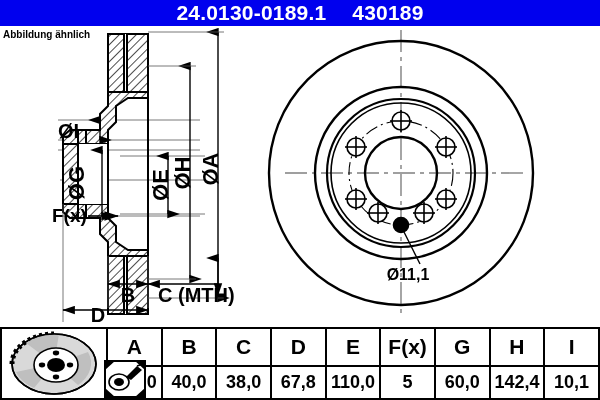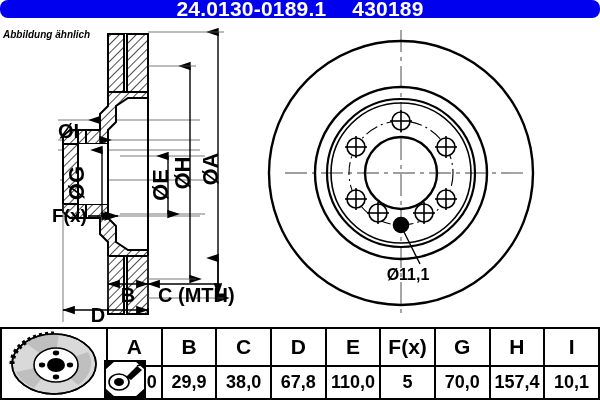--- a/index.html
+++ b/index.html
@@ -5,33 +5,33 @@
   html,body{margin:0;padding:0;}
   body{
     width:600px;height:400px;
     background:#ffffff;
     font-family:"Liberation Sans",sans-serif;
     overflow:hidden;
     position:relative;
   }
   
   #header{
-    position:absolute;left:0;top:0;width:600px;height:18px;
+    position:absolute;left:0;top:0;width:600px;height:26px;
     background:#0000ee;
-    display:flex;align-items:center;justify-content:center;border-radius:8px;
+    display:flex;align-items:center;justify-content:center;
   }
   #header .htitle{
     color:#ffffff;font-size:21px;font-weight:bold;letter-spacing:.2px;
     white-space:nowrap;
   }
   #header .hgap{display:inline-block;width:26px;}
   
   #illus-note{
     position:absolute;left:3px;top:29px;
-    font-size:10px;font-weight:bold;line-height:11.5px;color:#000;font-style:italic;
+    font-size:10px;font-weight:bold;line-height:11.5px;color:#000;
   }
   
   #drawing{position:absolute;left:0;top:26px;width:600px;height:337px;}
   #drawing svg{display:block;}
   
   #bottom{
     position:absolute;left:0;top:327px;width:600px;height:73px;
     box-sizing:border-box;
   }
   #bottom table{
@@ -282,27 +282,27 @@
     <td class="hdr">C</td>
     <td class="hdr">D</td>
     <td class="hdr">E</td>
     <td class="hdr fx-cell">F(x)</td>
     <td class="hdr">G</td>
     <td class="hdr">H</td>
     <td class="hdr">I</td>
   </tr>
   <tr>
     <td class="val">345,0</td>
-    <td class="val">29,9</td>
+    <td class="val">40,0</td>
     <td class="val">38,0</td>
     <td class="val">67,8</td>
     <td class="val">110,0</td>
     <td class="val">5</td>
-    <td class="val">70,0</td>
-    <td class="val">157,4</td>
+    <td class="val">60,0</td>
+    <td class="val">142,4</td>
     <td class="val">10,1</td>
   </tr>
 </tbody>
     </table>
 
 <svg width="42" height="38" viewBox="0 0 42 38" style="position:absolute;left:104px;top:33px;">
   <rect x="1" y="1" width="40" height="36" fill="#fff" stroke="#000" stroke-width="2"></rect>
   <path d="M1 1 L11 1 L1 10 Z" fill="#000"></path>
   <path d="M41 1 L31 1 L41 10 Z" fill="#000"></path>
   <path d="M1 37 L11 37 L1 28 Z" fill="#000"></path>

